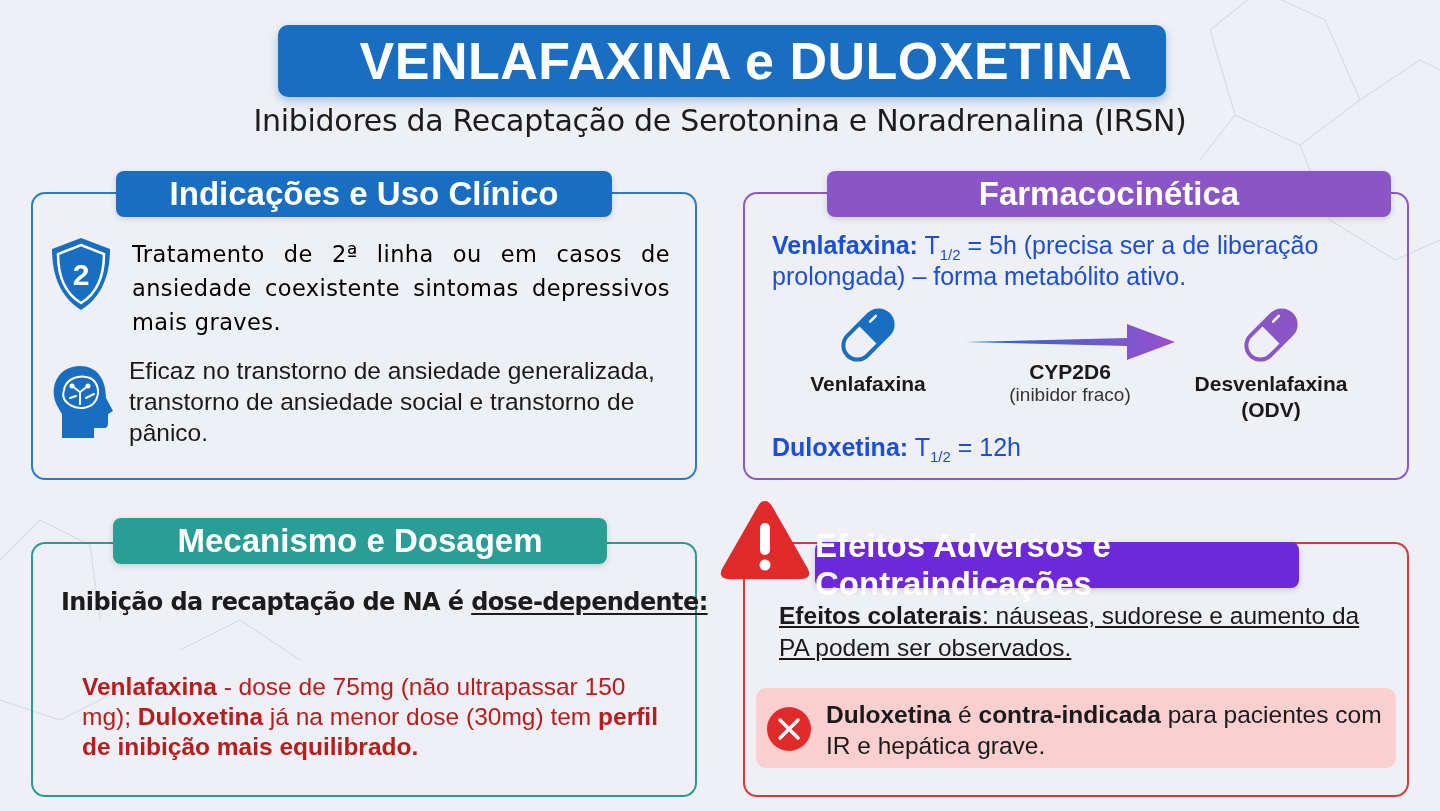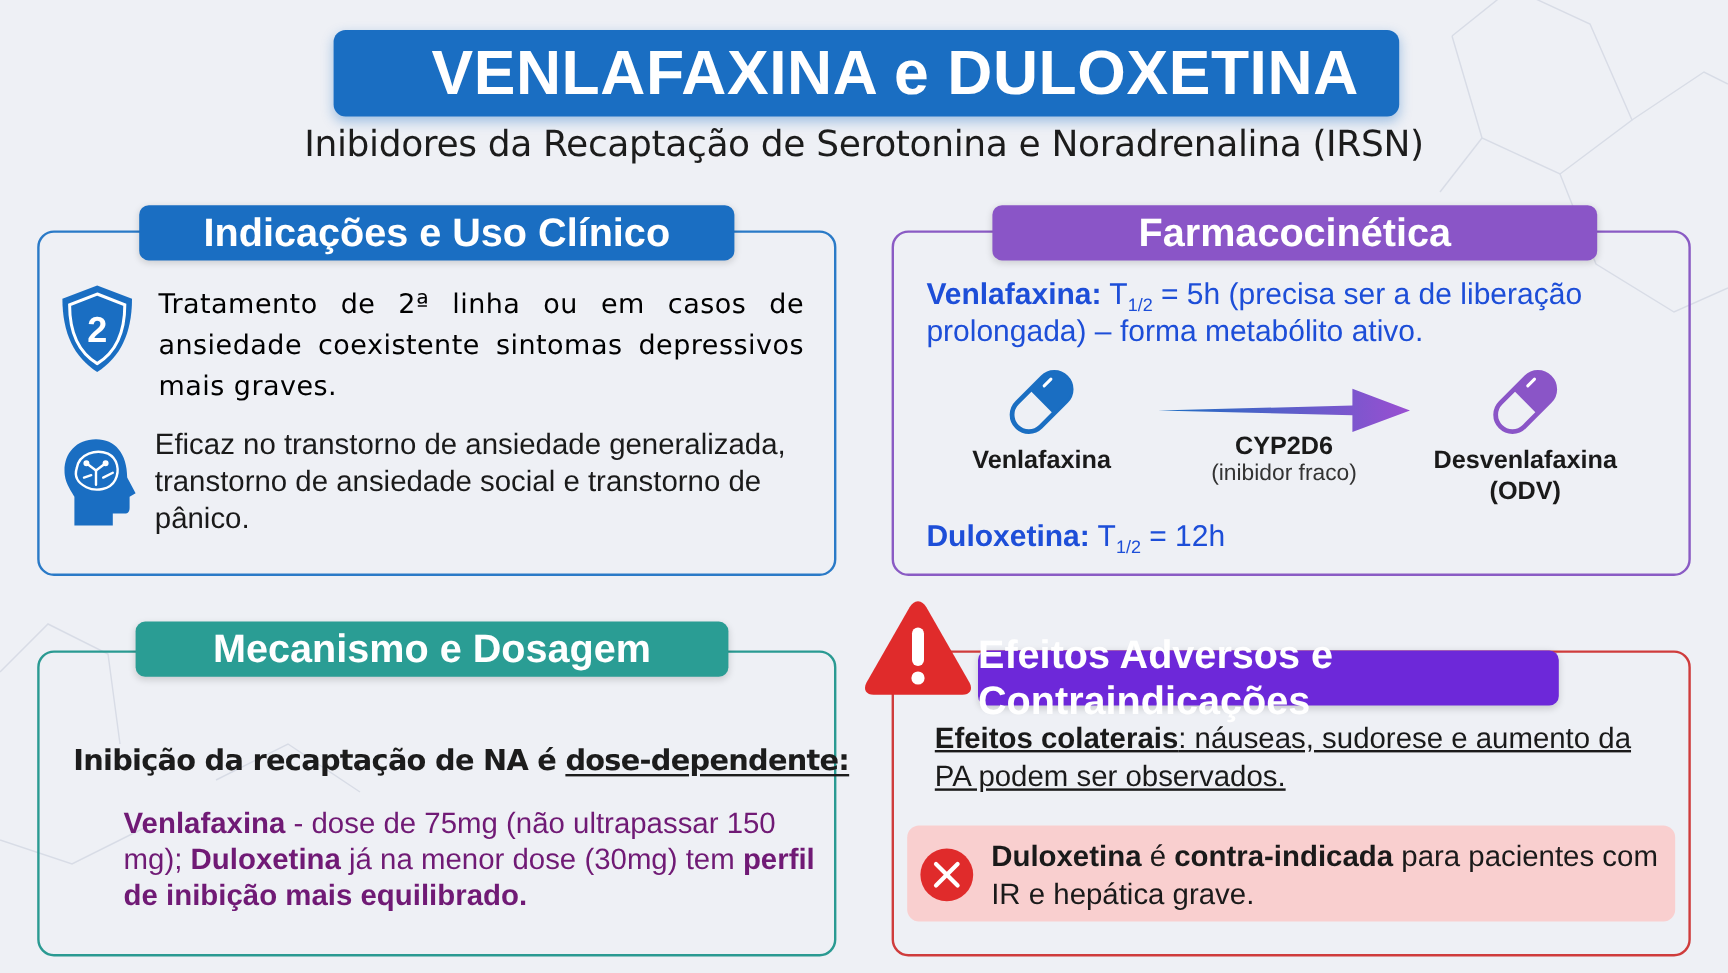--- a/index.html
+++ b/index.html
@@ -50,49 +50,48 @@
     text-align: justify; color: #000000; letter-spacing: 0.4px;
   }
   .p1-text2 {
     position: absolute; left: 129px; top: 355px; width: 560px;
     font-size: 24.5px; line-height: 31px; color: #1a1a1a;
     font-family: "Liberation Sans", sans-serif;
   }
 
   
   #p2 { left: 743px; top: 192px; width: 666px; height: 288px; border-color: #8a5bc4; }
-  #h2 { left: 827px; top: 171px; width: 504px; background: #8a55c7; }
+  #h2 { left: 827px; top: 171px; width: 564px; background: #8a55c7; }
   .p2-line {
     position: absolute; left: 772px; font-size: 25px; line-height: 31px; color: #1d4ed8;
     font-family: "Liberation Sans", sans-serif;
   }
   .p2-line b { font-weight: bold; }
   sub { font-size: 15px; vertical-align: -6px; }
   .flow-label {
     position: absolute; font-weight: bold; font-size: 21px; text-align: center;
     font-family: "Liberation Sans", sans-serif; color: #1a1a1a;
   }
   .flow-sub {
     position: absolute; font-size: 19px; text-align: center; color: #333;
     font-family: "Liberation Sans", sans-serif;
   }
 
   
   #p3 { left: 31px; top: 542px; width: 666px; height: 255px; border-color: #2a9a92; }
   #h3 { left: 113px; top: 518px; width: 494px; background: #2a9d94; }
   .p3-heading {
     position: absolute; left: 61px; top: 588px; font-size: 24px; font-weight: bold;
-    font-family: "DejaVu Sans", sans-serif; color: #1c1c1c; letter-spacing: -0.6px; margin-top: 32px;
+    font-family: "DejaVu Sans", sans-serif; color: #1c1c1c; letter-spacing: -0.6px;
   }
   .p3-heading u { text-decoration: underline; text-underline-offset: 3px; }
   .p3-body {
     position: absolute; left: 82px; top: 672px; width: 580px;
-    font-size: 24.5px; line-height: 30px; color: #701a75;
-    font-family: "Liberation Sans", sans-serif;
-    margin-left: 21px;
+    font-size: 24.5px; line-height: 30px; color: #b91c1c;
+    font-family: "Liberation Sans", sans-serif;
   }
 
   
   #p4 { left: 743px; top: 542px; width: 666px; height: 255px; border-color: #cf3c3c; }
   #h4 { left: 815px; top: 542px; width: 484px; background: #6d28d9; }
   .p4-body1 {
     position: absolute; left: 779px; top: 600px; width: 610px;
     font-size: 24.5px; line-height: 32px; color: #1a1a1a;
     font-family: "Liberation Sans", sans-serif;
     text-decoration: underline;

